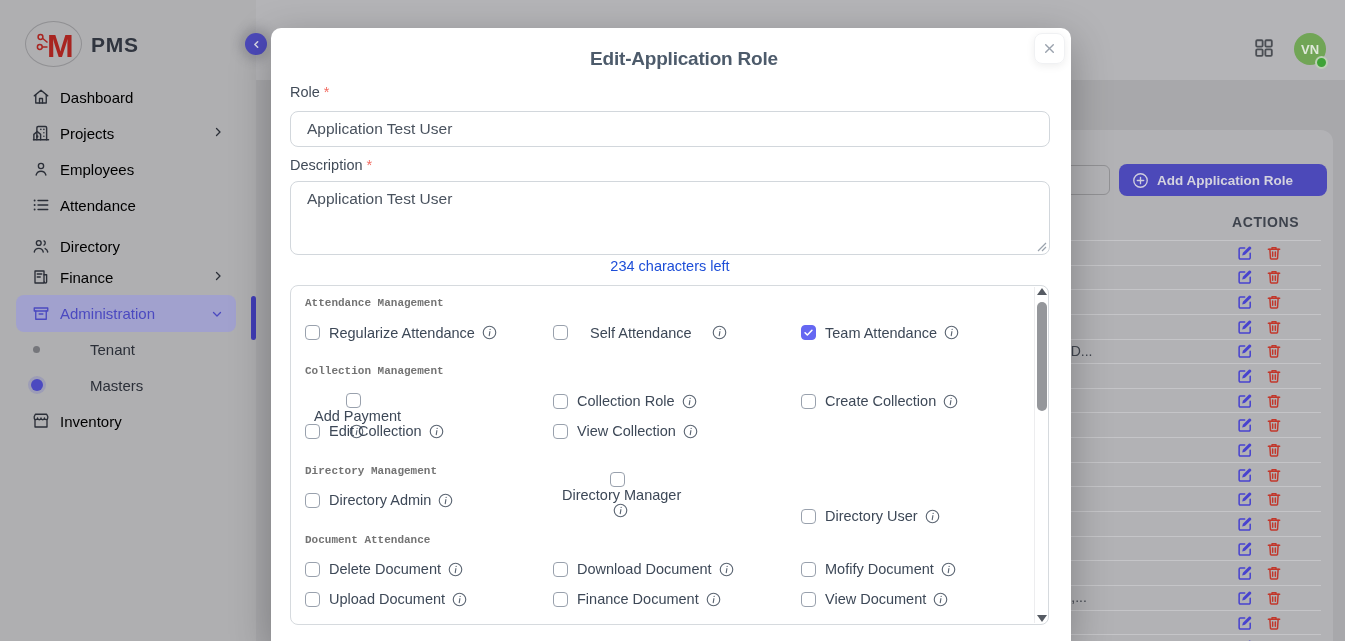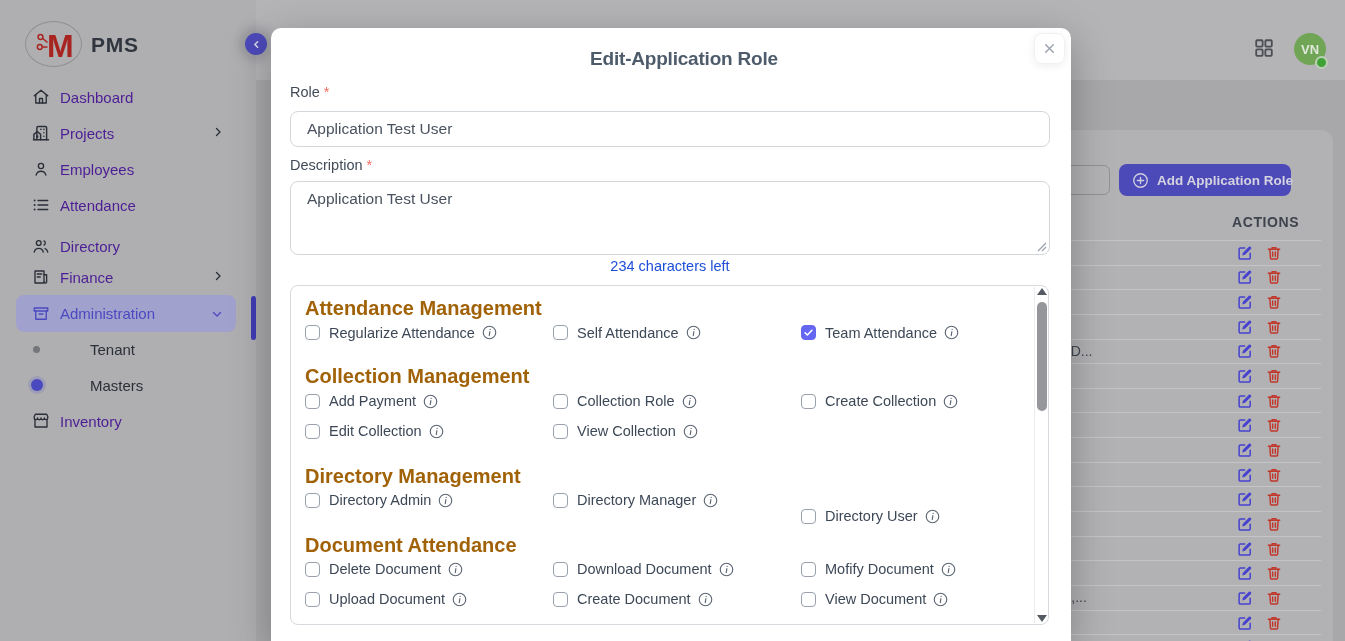--- a/index.html
+++ b/index.html
@@ -3,32 +3,32 @@
 <meta charset="utf-8">
 <style>
   * { margin:0; padding:0; box-sizing:border-box; }
   html,body { width:1345px; height:641px; overflow:hidden; font-family:"Liberation Sans", sans-serif; }
   body { position:relative; background:#a8a8ab; }
   .abs { position:absolute; }
   
   #sidebar { left:0; top:0; width:256px; height:641px; background:#afafb1; }
   #topbar { left:256px; top:0; width:1089px; height:80px; background:#b4b4b7; }
   #card { left:280px; top:130px; width:1053px; height:511px; background:#b2b2b5; border-radius:12px 12px 0 0; }
-  .menu-item { position:absolute; left:32px; height:36px; display:flex; align-items:center; color:#4c1d95; font-size:15px; font-weight:500; }
+  .menu-item { position:absolute; left:32px; height:36px; display:flex; align-items:center; color:#000000; font-size:15px; font-weight:500; }
   .menu-item svg { margin-right:10px; }
   .rowline { position:absolute; left:0; height:1px; background:#c5c5c8; width:251px; }
   .rowicons { position:absolute; display:flex; gap:13px; }
   
   #modal { left:271px; top:28px; width:800px; height:613px; background:#ffffff; border-radius:10px 10px 0 0; box-shadow:0 12px 40px rgba(0,0,0,0.28); }
   .ck { position:absolute; display:flex; align-items:center; }
   .ckbox { width:15px; height:15px; border:1.6px solid #99a1ad; border-radius:4px; background:#fff; flex:none; }
   .ckbox.checked { background:#6567f2; border-color:#6567f2; display:flex; align-items:center; justify-content:center; }
   .cklabel { margin-left:9px; font-size:14.5px; color:#3d4857; font-weight:500; white-space:nowrap; }
   .ckinfo { margin-left:7px; flex:none; }
-  .sechead { position:absolute; font-size:20px; font-weight:700; color:#a16207; }
+  .sechead { position:absolute; font-size:11px; font-weight:700; color:#737373;font-family:Liberation Mono, monospace; }
 </style>
 </head>
 <body>
 
   <div class="abs" id="sidebar">
 
     <div class="abs" style="left:25px;top:21px;width:57px;height:46px;border:1px solid #909093;border-radius:50%;"></div>
     <div class="abs" style="left:36px;top:25px;width:42px;height:38px;">
       <svg width="42" height="38" viewBox="0 0 42 38">
         <text x="11" y="32" font-family="Liberation Sans" font-size="32" font-weight="bold" fill="#a82420">M</text>
@@ -135,21 +135,21 @@
     <rect x="3.5" y="13.5" width="7" height="7" rx="1.2"></rect>
     <rect x="13.5" y="13.5" width="7" height="7" rx="1.2"></rect>
   </svg>
   <div class="abs" style="left:1294px;top:33px;width:32px;height:32px;border-radius:50%;background:#71a556;display:flex;align-items:center;justify-content:center;color:#dfe8da;font-size:13px;font-weight:700;">VN</div>
   <div class="abs" style="left:1315px;top:56px;width:13px;height:13px;border-radius:50%;background:#3ea336;border:2px solid #bccfb4;"></div>
 
   <div class="abs" id="card">
 
     <div class="abs" style="left:700px;top:35px;width:130px;height:30px;border:1px solid #919194;border-radius:6px;"></div>
 
-    <div class="abs" style="left:839px;top:34px;width:172px;height:32px;background:#4c49b9;border-radius:8px;display:flex;align-items:center;color:#d4d3df;font-size:13.5px;font-weight:700;white-space:nowrap;">
+    <div class="abs" style="left:839px;top:34px;width:208px;height:32px;background:#4c49b9;border-radius:8px;display:flex;align-items:center;color:#d4d3df;font-size:13.5px;font-weight:700;white-space:nowrap;">
       <svg style="margin-left:13px;margin-right:8px;flex:none;" width="17" height="17" viewBox="0 0 24 24" fill="none" stroke="#cfcede" stroke-width="1.9" stroke-linecap="round">
         <circle cx="12" cy="12" r="9.5"></circle>
         <path d="M12 7.5v9M7.5 12h9"></path>
       </svg>
       Add Application Role
     </div>
 
     <div class="abs" style="left:952px;top:84px;font-size:14px;font-weight:700;letter-spacing:0.6px;color:#3e434d;">ACTIONS</div>
   </div>
 
@@ -414,21 +414,21 @@
       <div class="sechead" style="left:34px;top:269px;">Attendance Management</div>
       <div class="ck" style="left:34px;top:296.8px;">
         <div class="ckbox"></div>
         <span class="cklabel">Regularize Attendance</span>
         <svg class="ckinfo" width="15" height="15" viewBox="0 0 24 24" fill="none" stroke="#5c6673" stroke-width="1.8">
           <circle cx="12" cy="12" r="10"></circle>
           <path d="M12.6 10.5l-1 6.5" stroke-linecap="round"></path>
           <circle cx="13" cy="7" r="1" fill="#5c6673" stroke="none"></circle>
         </svg>
       </div>
-      <div class="ck" style="left:282px;top:296.8px;">
+      <div class="ck" style="left:282px;top:296.8px;gap:13px;">
         <div class="ckbox"></div>
         <span class="cklabel">Self Attendance</span>
         <svg class="ckinfo" width="15" height="15" viewBox="0 0 24 24" fill="none" stroke="#5c6673" stroke-width="1.8">
           <circle cx="12" cy="12" r="10"></circle>
           <path d="M12.6 10.5l-1 6.5" stroke-linecap="round"></path>
           <circle cx="13" cy="7" r="1" fill="#5c6673" stroke="none"></circle>
         </svg>
       </div>
       <div class="ck" style="left:530px;top:296.8px;">
         <div class="ckbox checked">
@@ -437,21 +437,21 @@
           </svg>
         </div>
         <span class="cklabel">Team Attendance</span>
         <svg class="ckinfo" width="15" height="15" viewBox="0 0 24 24" fill="none" stroke="#5c6673" stroke-width="1.8">
           <circle cx="12" cy="12" r="10"></circle>
           <path d="M12.6 10.5l-1 6.5" stroke-linecap="round"></path>
           <circle cx="13" cy="7" r="1" fill="#5c6673" stroke="none"></circle>
         </svg>
       </div>
       <div class="sechead" style="left:34px;top:337px;">Collection Management</div>
-      <div class="ck" style="left:34px;top:365px;">
+      <div class="ck" style="left:34px;top:365px;flex-direction:column;">
         <div class="ckbox"></div>
         <span class="cklabel">Add Payment</span>
         <svg class="ckinfo" width="15" height="15" viewBox="0 0 24 24" fill="none" stroke="#5c6673" stroke-width="1.8">
           <circle cx="12" cy="12" r="10"></circle>
           <path d="M12.6 10.5l-1 6.5" stroke-linecap="round"></path>
           <circle cx="13" cy="7" r="1" fill="#5c6673" stroke="none"></circle>
         </svg>
       </div>
       <div class="ck" style="left:282px;top:365px;">
         <div class="ckbox"></div>
@@ -492,21 +492,21 @@
       <div class="sechead" style="left:34px;top:436.5px;">Directory Management</div>
       <div class="ck" style="left:34px;top:464px;">
         <div class="ckbox"></div>
         <span class="cklabel">Directory Admin</span>
         <svg class="ckinfo" width="15" height="15" viewBox="0 0 24 24" fill="none" stroke="#5c6673" stroke-width="1.8">
           <circle cx="12" cy="12" r="10"></circle>
           <path d="M12.6 10.5l-1 6.5" stroke-linecap="round"></path>
           <circle cx="13" cy="7" r="1" fill="#5c6673" stroke="none"></circle>
         </svg>
       </div>
-      <div class="ck" style="left:282px;top:464px;">
+      <div class="ck" style="left:282px;top:444px;flex-direction:column;">
         <div class="ckbox"></div>
         <span class="cklabel">Directory Manager</span>
         <svg class="ckinfo" width="15" height="15" viewBox="0 0 24 24" fill="none" stroke="#5c6673" stroke-width="1.8">
           <circle cx="12" cy="12" r="10"></circle>
           <path d="M12.6 10.5l-1 6.5" stroke-linecap="round"></path>
           <circle cx="13" cy="7" r="1" fill="#5c6673" stroke="none"></circle>
         </svg>
       </div>
       <div class="ck" style="left:530px;top:464px;margin-top:16px;">
         <div class="ckbox"></div>
@@ -549,21 +549,21 @@
         <div class="ckbox"></div>
         <span class="cklabel">Upload Document</span>
         <svg class="ckinfo" width="15" height="15" viewBox="0 0 24 24" fill="none" stroke="#5c6673" stroke-width="1.8">
           <circle cx="12" cy="12" r="10"></circle>
           <path d="M12.6 10.5l-1 6.5" stroke-linecap="round"></path>
           <circle cx="13" cy="7" r="1" fill="#5c6673" stroke="none"></circle>
         </svg>
       </div>
       <div class="ck" style="left:282px;top:563px;">
         <div class="ckbox"></div>
-        <span class="cklabel">Create Document</span>
+        <span class="cklabel">Finance Document</span>
         <svg class="ckinfo" width="15" height="15" viewBox="0 0 24 24" fill="none" stroke="#5c6673" stroke-width="1.8">
           <circle cx="12" cy="12" r="10"></circle>
           <path d="M12.6 10.5l-1 6.5" stroke-linecap="round"></path>
           <circle cx="13" cy="7" r="1" fill="#5c6673" stroke="none"></circle>
         </svg>
       </div>
       <div class="ck" style="left:530px;top:563px;">
         <div class="ckbox"></div>
         <span class="cklabel">View Document</span>
         <svg class="ckinfo" width="15" height="15" viewBox="0 0 24 24" fill="none" stroke="#5c6673" stroke-width="1.8">

